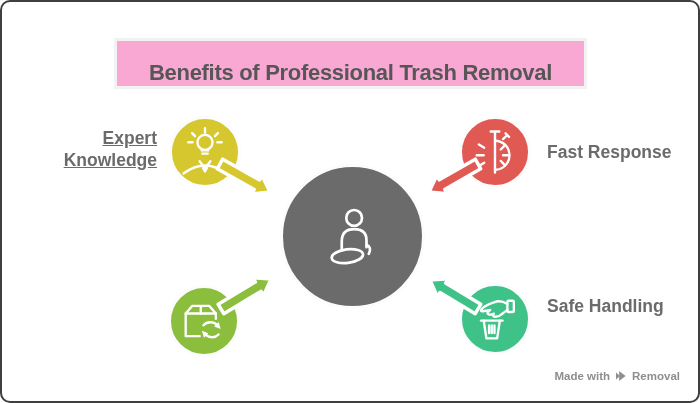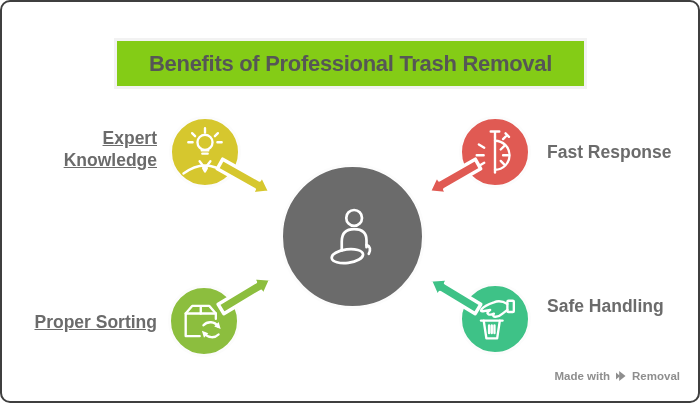--- a/index.html
+++ b/index.html
@@ -3,22 +3,22 @@
 <meta charset="utf-8">
 <style>
   html,body{margin:0;padding:0;background:#fff;}
   .canvas{
     position:relative;width:700px;height:403px;box-sizing:border-box;
     background:#ffffff;border:2px solid #3f3f3f;border-radius:10px;overflow:hidden;
     font-family:"Liberation Sans",sans-serif;
   }
   .title-bar{
     position:absolute;left:112px;top:36px;width:473px;height:51px;box-sizing:border-box;
-    background:#84cc16;border:3px solid #f2f2f2;
-    display:flex;align-items:center;justify-content:center;
+    background:#f9a8d4;border:3px solid #f2f2f2;
+    display:flex;align-items:flex-end;justify-content:center;
   }
   .title-text{
     font-size:22px;font-weight:700;color:#565656;letter-spacing:-0.3px;white-space:nowrap;
   }
   .circle{
     position:absolute;border-radius:50%;box-sizing:border-box;border:3px solid #fcfcfc;
     display:flex;align-items:center;justify-content:center;overflow:hidden;
   }
   .circle.small{width:72px;height:72px;}
   .circle.big{width:145px;height:145px;}
@@ -50,21 +50,20 @@
 <body>
 
 <div class="canvas">
 
   <div class="title-bar">
     <span class="title-text">Benefits of Professional Trash Removal</span>
   </div>
 
   <div class="label right-align lbl-expert">Expert Knowledge</div>
   <div class="label lbl-fast">Fast Response</div>
-  <div class="label right-align lbl-sorting">Proper Sorting</div>
   <div class="label lbl-handling">Safe Handling</div>
 
   <div class="circle big pos-center" style="background-color: rgb(107, 107, 107);">
     <svg class="icon-svg" width="72" height="72" viewBox="0 0 64 64" style="stroke-width:2.4">
       <circle cx="33" cy="15" r="7"></circle>
       <path d="M22,44 V36 Q22,25 33,25 Q44,25 44,35 V41"></path>
       <path d="M44,39 q5,2 2,8"></path>
       <ellipse cx="27" cy="49" rx="14" ry="6" transform="rotate(-7 27 49)"></ellipse>
     </svg>
   </div>

